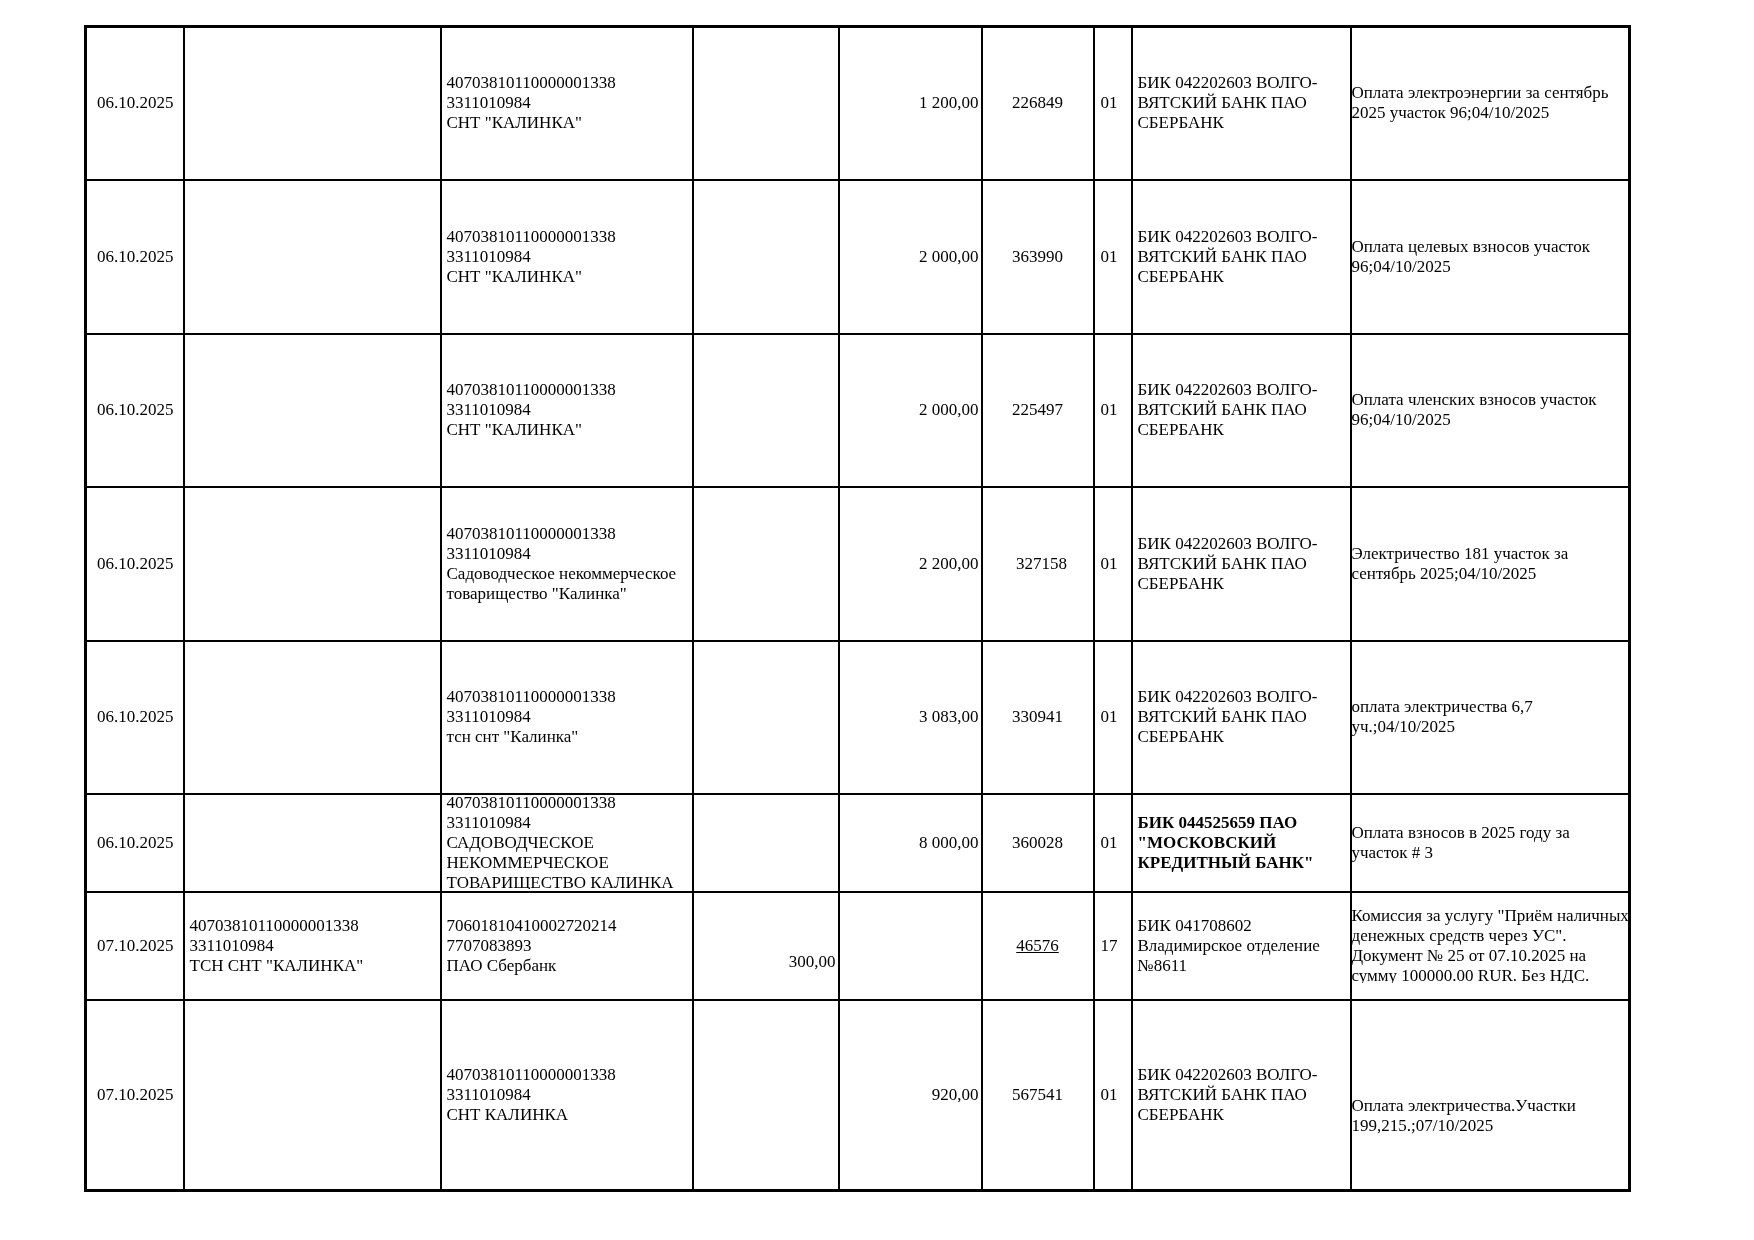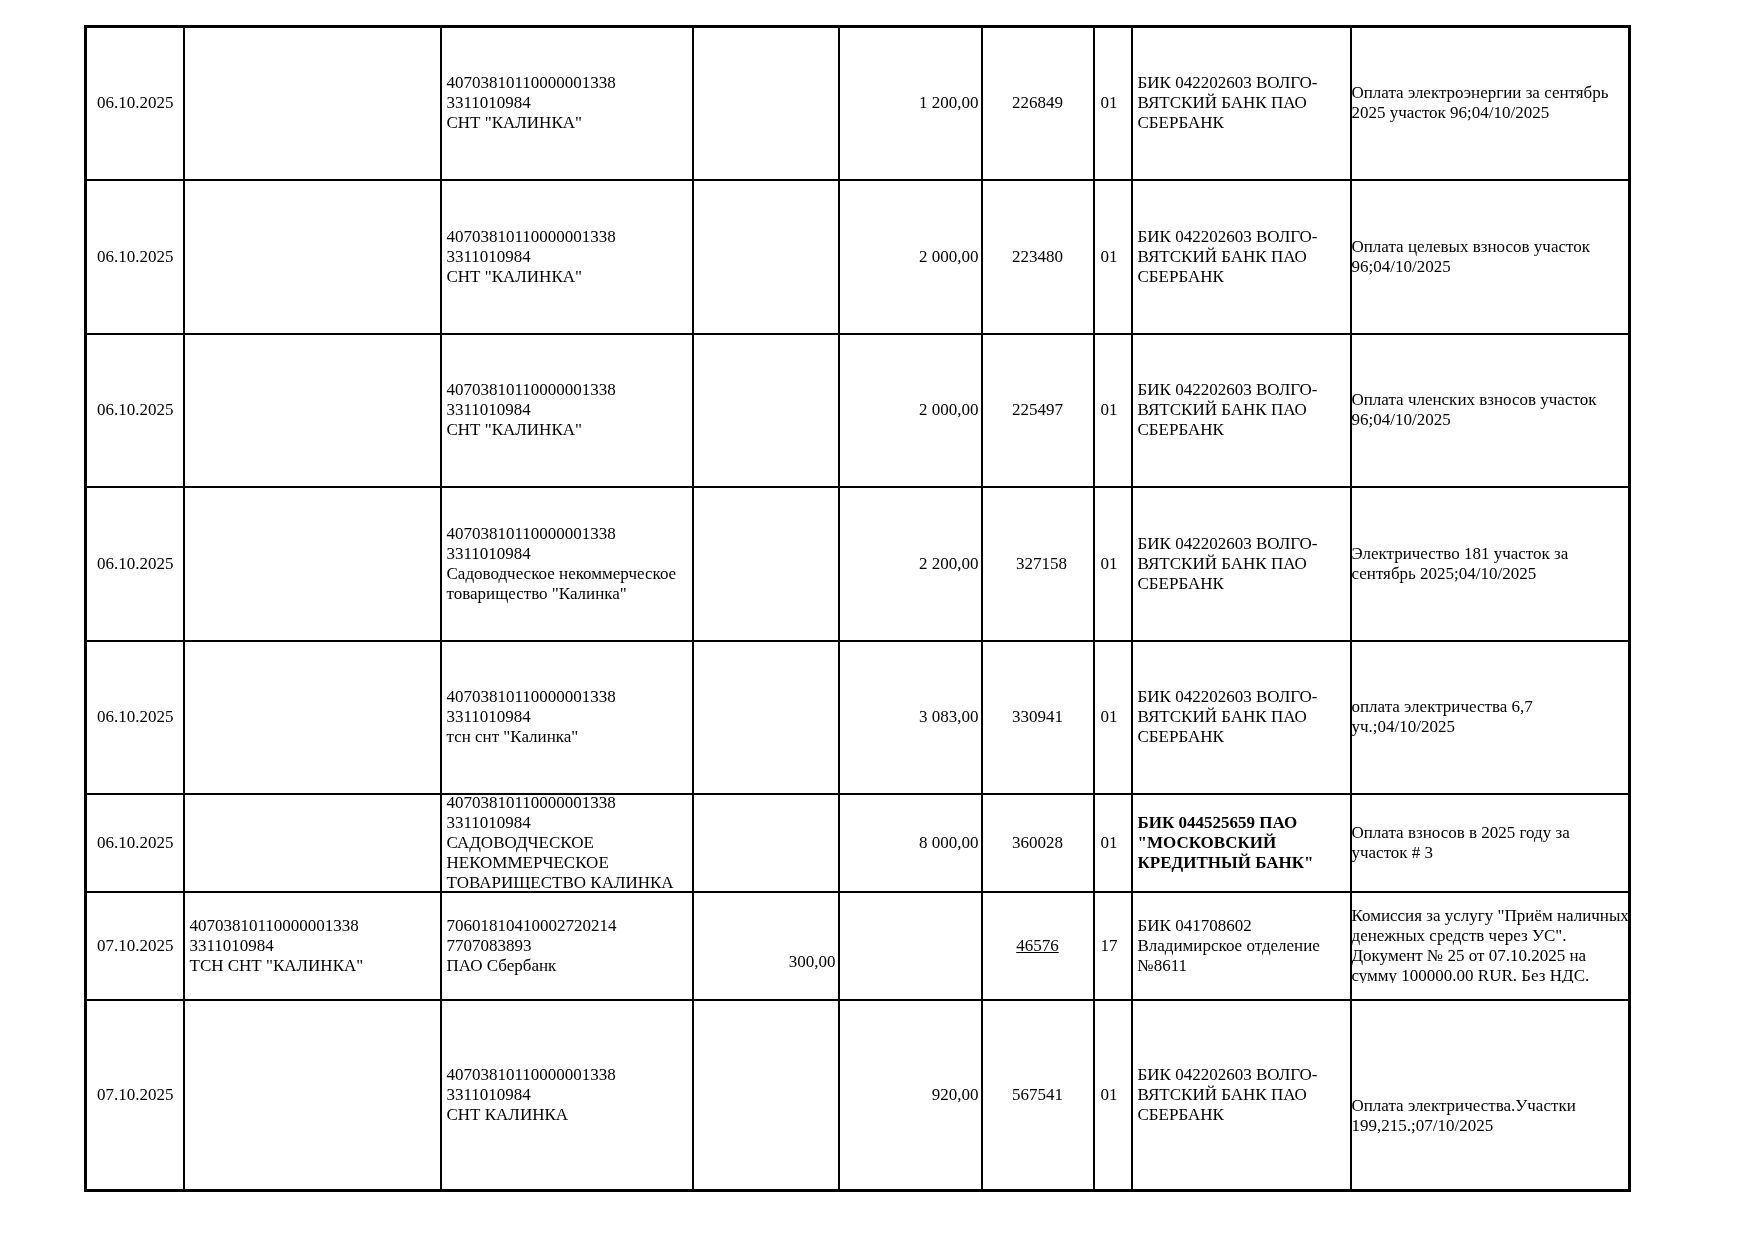--- a/index.html
+++ b/index.html
@@ -90,21 +90,21 @@
 3311010984
 СНТ "КАЛИНКА"</div>
           </td>
           <td>
             <div class="wrap c-debit" style="height: 148px;"></div>
           </td>
           <td>
             <div class="wrap c-credit" style="height: 148px;">2 000,00</div>
           </td>
           <td>
-            <div class="wrap c-doc_no" style="height: 148px;">223480</div>
+            <div class="wrap c-doc_no" style="height: 148px;">363990</div>
           </td>
           <td>
             <div class="wrap c-code" style="height: 148px;">01</div>
           </td>
           <td>
             <div class="wrap c-bank" style="height: 148px;">БИК 042202603 ВОЛГО-
 ВЯТСКИЙ БАНК ПАО
 СБЕРБАНК</div>
           </td>
           <td>

